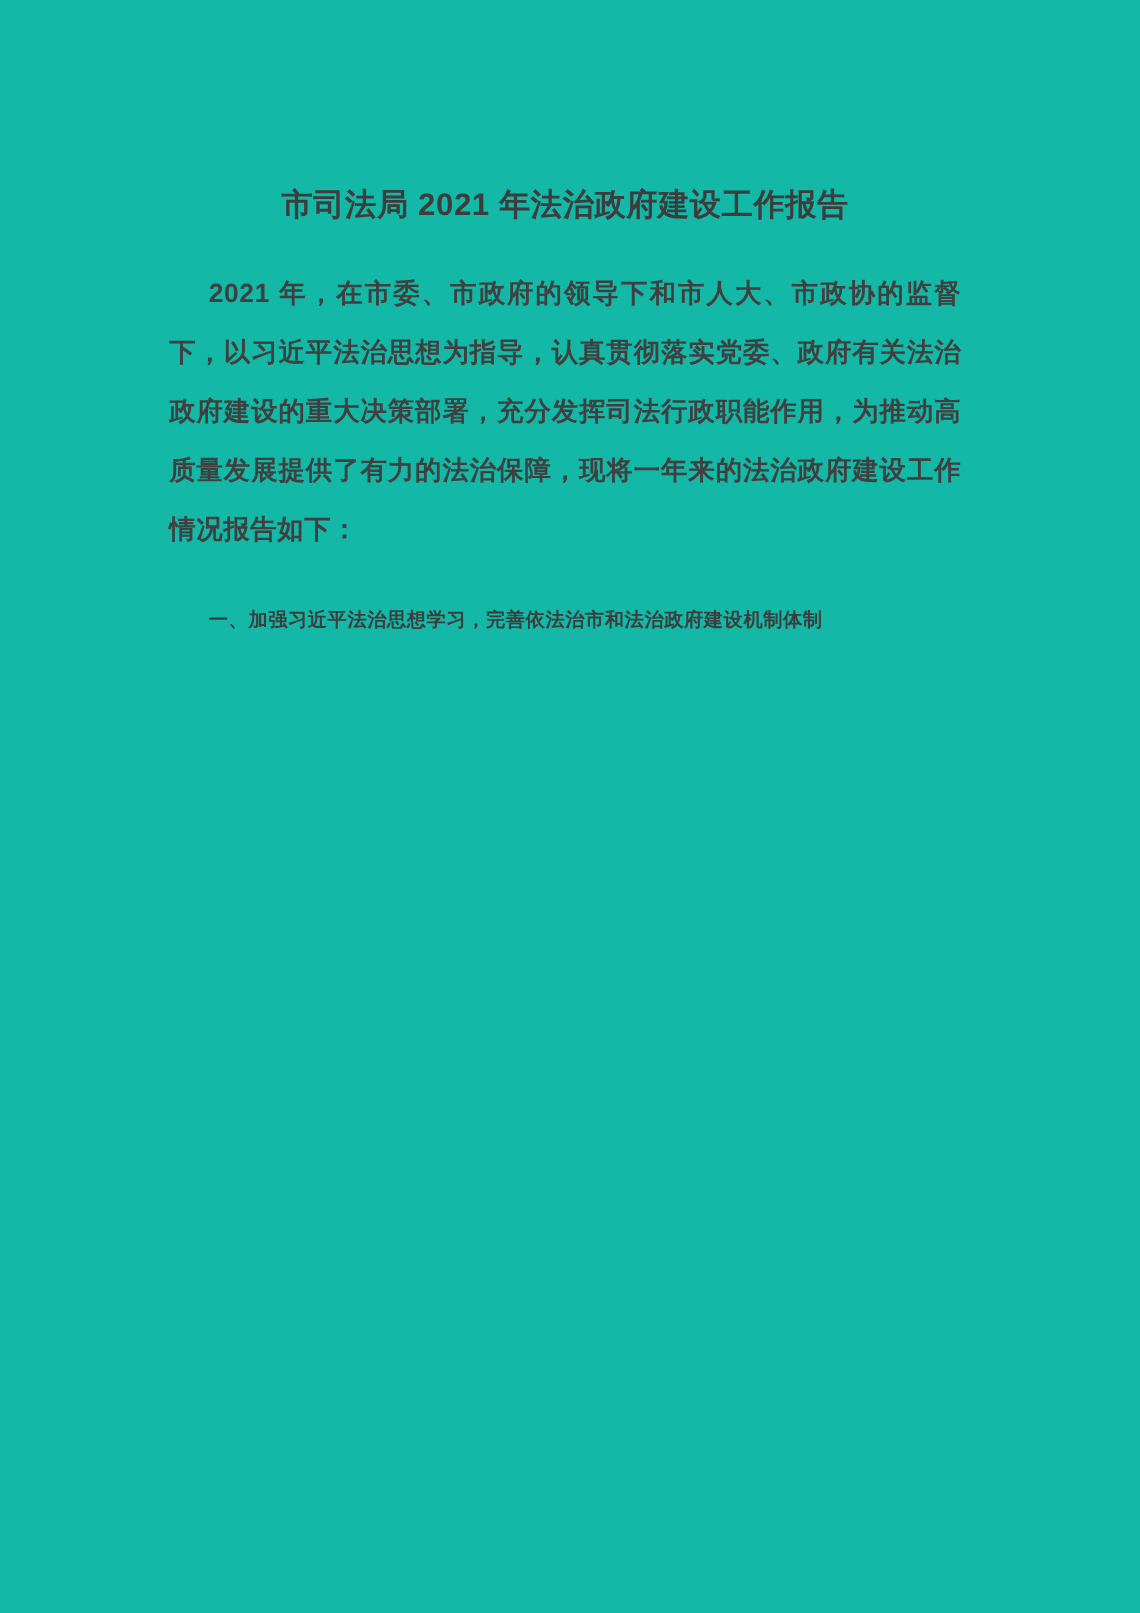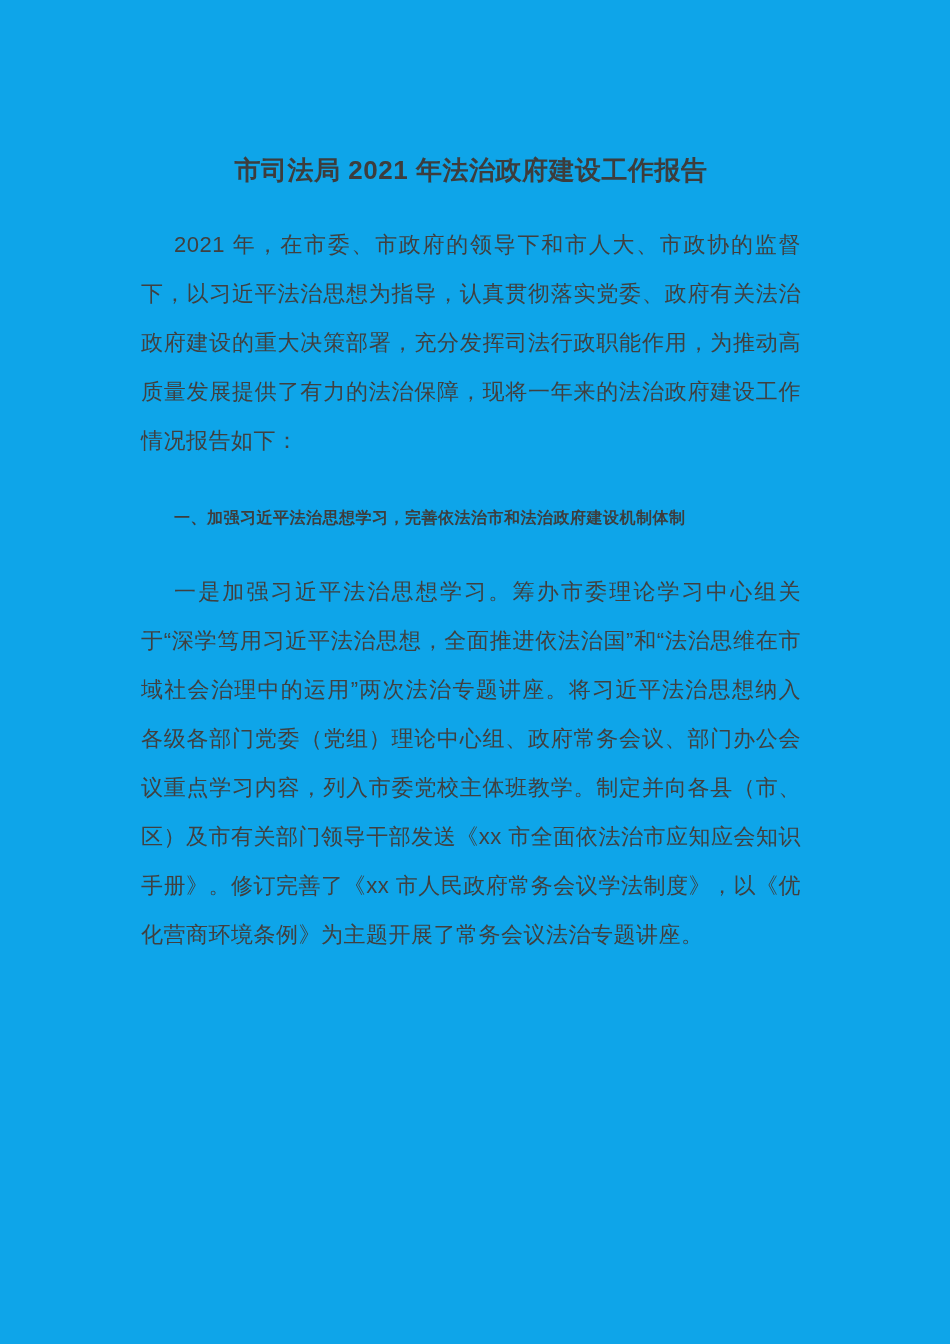--- a/index.html
+++ b/index.html
@@ -12,38 +12,38 @@
     height: 1344px;
     overflow: hidden;
     font-family: "Liberation Sans", "DejaVu Sans", sans-serif;
     color: #404040;
   }
   .page {
     box-sizing: border-box;
     width: 950px;
     height: 1344px;
     padding: 146px 149px 0 141px;
-    background: #0ea5e9;
+    background: #14b8a6;
   }
   .content {
     width: 660px;
   }
   .doc-title {
     margin: 0 0 25px 0;
     font-size: 26px;
     font-weight: 700;
     line-height: 49px;
     letter-spacing: 0.5px;
     text-align: center;
     color: #3d3d3d;
   }
   .body-para {
     margin: 0 0 28px 0;
     font-size: 22px;
-    font-weight: 400;
+    font-weight: 700;
     line-height: 49px;
     letter-spacing: 0.5px;
     text-align: justify;
     text-justify: inter-ideograph;
     text-indent: 33px;
     color: #404040;
   }
   .section-heading {
     margin: 0 0 25px 0;
     font-size: 16px;
@@ -60,15 +60,14 @@
 <body>
 
 <div class="page">
   <div class="content">
     <h1 class="doc-title">市司法局 2021 年法治政府建设工作报告</h1>
 
     <p class="body-para">2021 年，在市委、市政府的领导下和市人大、市政协的监督下，以习近平法治思想为指导，认真贯彻落实党委、政府有关法治政府建设的重大决策部署，充分发挥司法行政职能作用，为推动高质量发展提供了有力的法治保障，现将一年来的法治政府建设工作情况报告如下：</p>
 
     <h2 class="section-heading">一、加强习近平法治思想学习，完善依法治市和法治政府建设机制体制</h2>
 
-    <p class="body-para">一是加强习近平法治思想学习。筹办市委理论学习中心组关于“深学笃用习近平法治思想，全面推进依法治国”和“法治思维在市域社会治理中的运用”两次法治专题讲座。将习近平法治思想纳入各级各部门党委（党组）理论中心组、政府常务会议、部门办公会议重点学习内容，列入市委党校主体班教学。制定并向各县（市、区）及市有关部门领导干部发送《xx 市全面依法治市应知应会知识手册》。修订完善了《xx 市人民政府常务会议学法制度》，以《优化营商环境条例》为主题开展了常务会议法治专题讲座。</p>
   </div>
 </div>
 
 </body></html>

